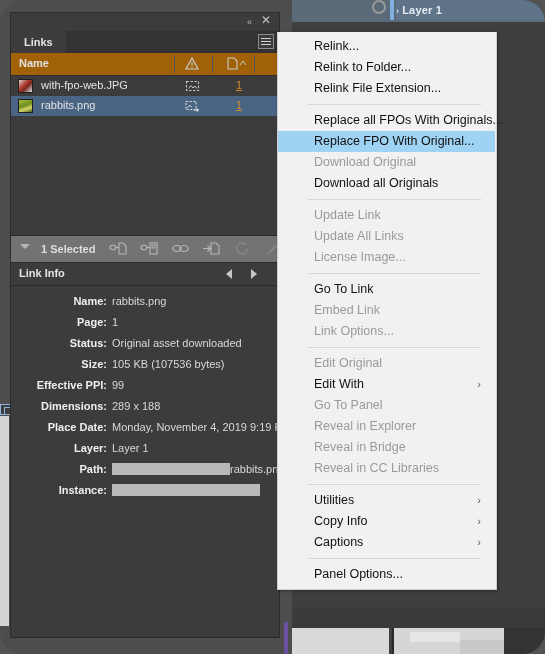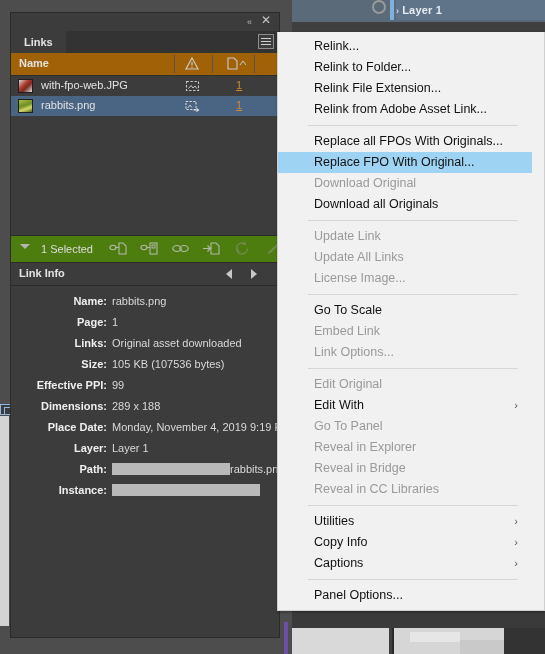--- a/index.html
+++ b/index.html
@@ -15,20 +15,21 @@
     color: #d4d4d4;
     overflow: hidden;
     position: relative;
   }
   #root {
     position: absolute;
     inset: 0;
     width: 545px;
     height: 654px;
     overflow: hidden;
+    border-radius: 23px;
   }
 
   
   .app-bg {
     position: absolute;
     left: 0; top: 0;
     width: 545px; height: 654px;
     background: #4d4d4d;
   }
   .canvas-strip {
@@ -202,22 +203,23 @@
     position: relative;
     height: 159px;
     background: #3c3c3c;
     border-bottom: 1px solid #2b2b2b;
     overflow: hidden;
   }
 
   .sel-bar {
     position: relative;
     height: 26px;
-    background: #4d7c0f;
+    background: #737373;
     border-bottom: 1px solid #2b2b2b;
+    font-weight: bold;
   }
   .sel-bar .caret {
     position:absolute; left:9px; top:8px;
     width:0;height:0;border-left:5px solid transparent;border-right:5px solid transparent;border-top:5px solid #b5b5b5;
   }
   .sel-bar .sel-label {
     position:absolute; left:30px; top:7px; font-size:11px; color:#dedede;
   }
   .sel-icons { position:absolute; left:98px; top:4px; display:flex; gap:12px; align-items:center; }
   .sel-icons .ico { width:19px; height:17px; opacity:.85; cursor:pointer; }
@@ -284,26 +286,26 @@
     content:""; position:absolute; left:3px; top:2px; width:5px; height:6px; border:1px solid #8fb7dd;
   }
   .edge-strip {
     position:absolute; left:0; top:416px; width:9px; height:210px; background:#d3d3d3;
   }
 
   
   .ctx-menu {
     position: absolute;
     left: 277px; top: 32px;
-    width: 268px;
+    width: 220px;
     background: #f1f1f1;
     border: 1px solid #cfcfcf;
     border-top: none;
     box-sizing: border-box;
-    padding: 4px 12px 4px 0;
+    padding: 4px 1px 4px 0;
     box-shadow: 1px 1px 3px rgba(0,0,0,.35);
   }
   .mi {
     position: relative;
     height: 21px;
     line-height: 21px;
     padding-left: 36px;
     font-size: 12.5px;
     color: #111111;
     white-space: nowrap;
@@ -470,21 +472,21 @@
         <span class="lbl">Name:</span>
         <span class="val">rabbits.png</span>
       </div>
 
       <div class="info-row">
         <span class="lbl">Page:</span>
         <span class="val">1</span>
       </div>
 
       <div class="info-row">
-        <span class="lbl">Links:</span>
+        <span class="lbl">Status:</span>
         <span class="val">Original asset downloaded</span>
       </div>
 
       <div class="info-row">
         <span class="lbl">Size:</span>
         <span class="val">105 KB (107536 bytes)</span>
       </div>
 
       <div class="info-row">
         <span class="lbl">Effective PPI:</span>
@@ -517,32 +519,31 @@
         <span class="val"><span class="redact instance"></span></span>
       </div>
 
     </div>
   </div>
 
   <div class="ctx-menu" id="ctx-menu">
       <div class="mi"><span>Relink...</span></div>
       <div class="mi"><span>Relink to Folder...</span></div>
       <div class="mi"><span>Relink File Extension...</span></div>
-      <div class="mi"><span>Relink from Adobe Asset Link...</span></div>
       <div class="msep"></div>
       <div class="mi"><span>Replace all FPOs With Originals...</span></div>
       <div class="mi highlight"><span>Replace FPO With Original...</span></div>
       <div class="mi disabled"><span>Download Original</span></div>
       <div class="mi"><span>Download all Originals</span></div>
       <div class="msep"></div>
       <div class="mi disabled"><span>Update Link</span></div>
       <div class="mi disabled"><span>Update All Links</span></div>
       <div class="mi disabled"><span>License Image...</span></div>
       <div class="msep"></div>
-      <div class="mi"><span>Go To Scale</span></div>
+      <div class="mi"><span>Go To Link</span></div>
       <div class="mi disabled"><span>Embed Link</span></div>
       <div class="mi disabled"><span>Link Options...</span></div>
       <div class="msep"></div>
       <div class="mi disabled"><span>Edit Original</span></div>
       <div class="mi"><span>Edit With</span><span class="submenu-arrow">›</span></div>
       <div class="mi disabled"><span>Go To Panel</span></div>
       <div class="mi disabled"><span>Reveal in Explorer</span></div>
       <div class="mi disabled"><span>Reveal in Bridge</span></div>
       <div class="mi disabled"><span>Reveal in CC Libraries</span></div>
       <div class="msep"></div>

